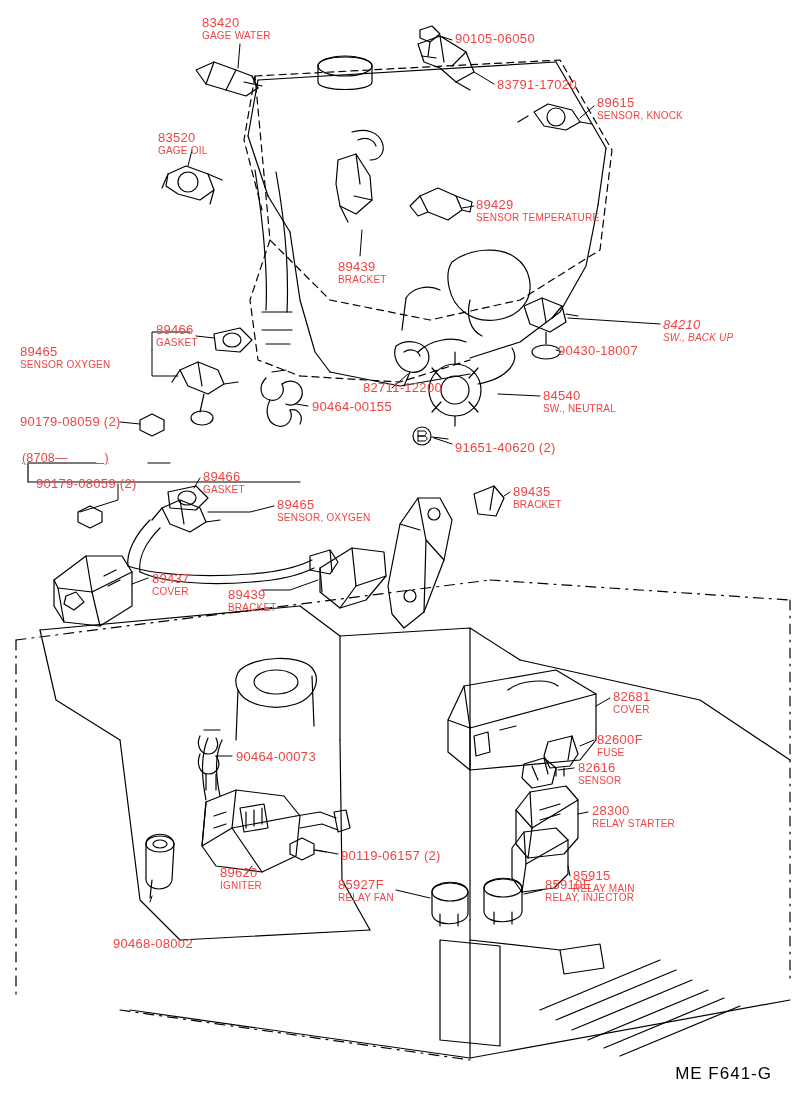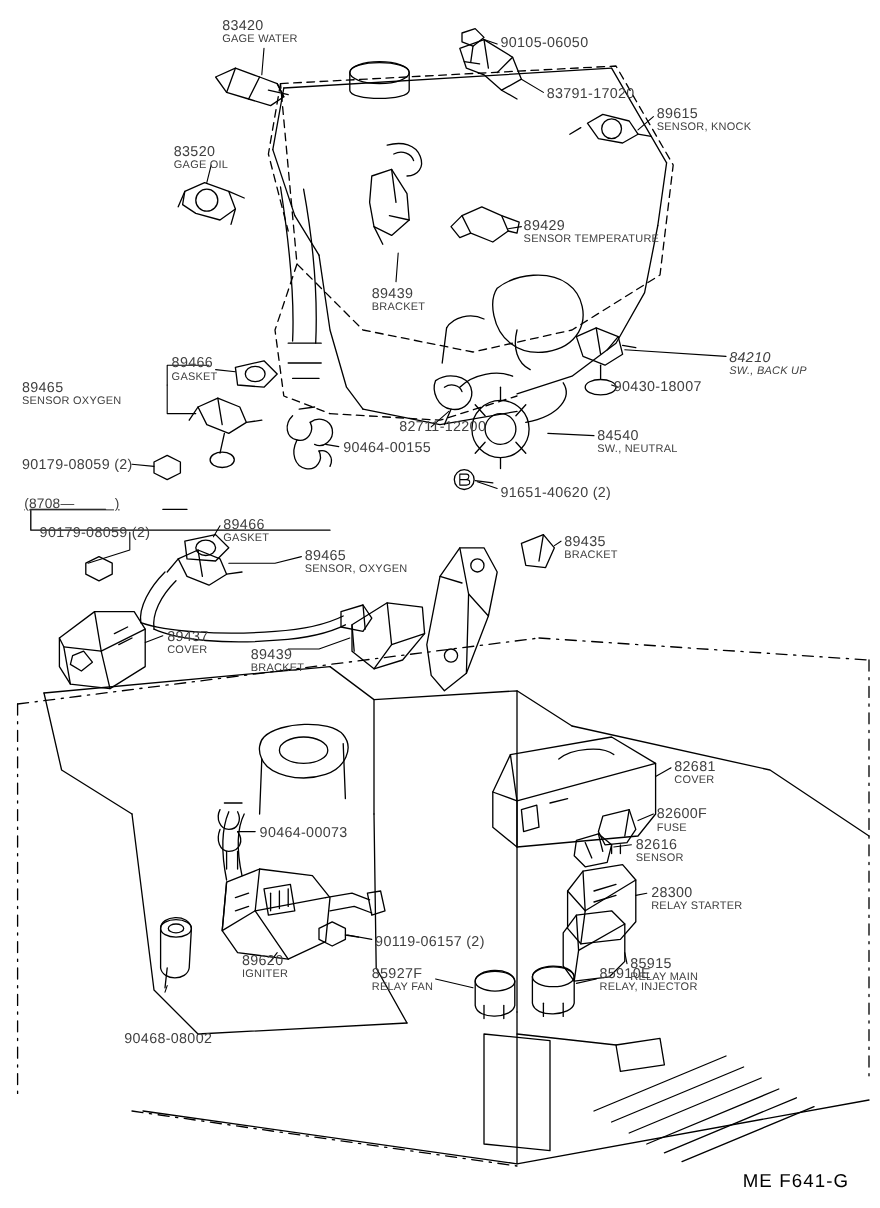--- a/index.html
+++ b/index.html
@@ -20,21 +20,21 @@
     left: 0;
     top: 0;
     width: 800px;
     height: 1098px;
   }
   .lbl {
     position: absolute;
     font-family: "Liberation Sans", sans-serif;
     font-size: 12.5px;
     line-height: 13px;
-    color: #404040;
+    color: #ef4444;
     white-space: pre;
     letter-spacing: 0.2px;
   }
   .lbl .n {
     display: block;
     font-size: 13px;
     letter-spacing: 0.3px;
   }
   .lbl .d {
     display: block;

